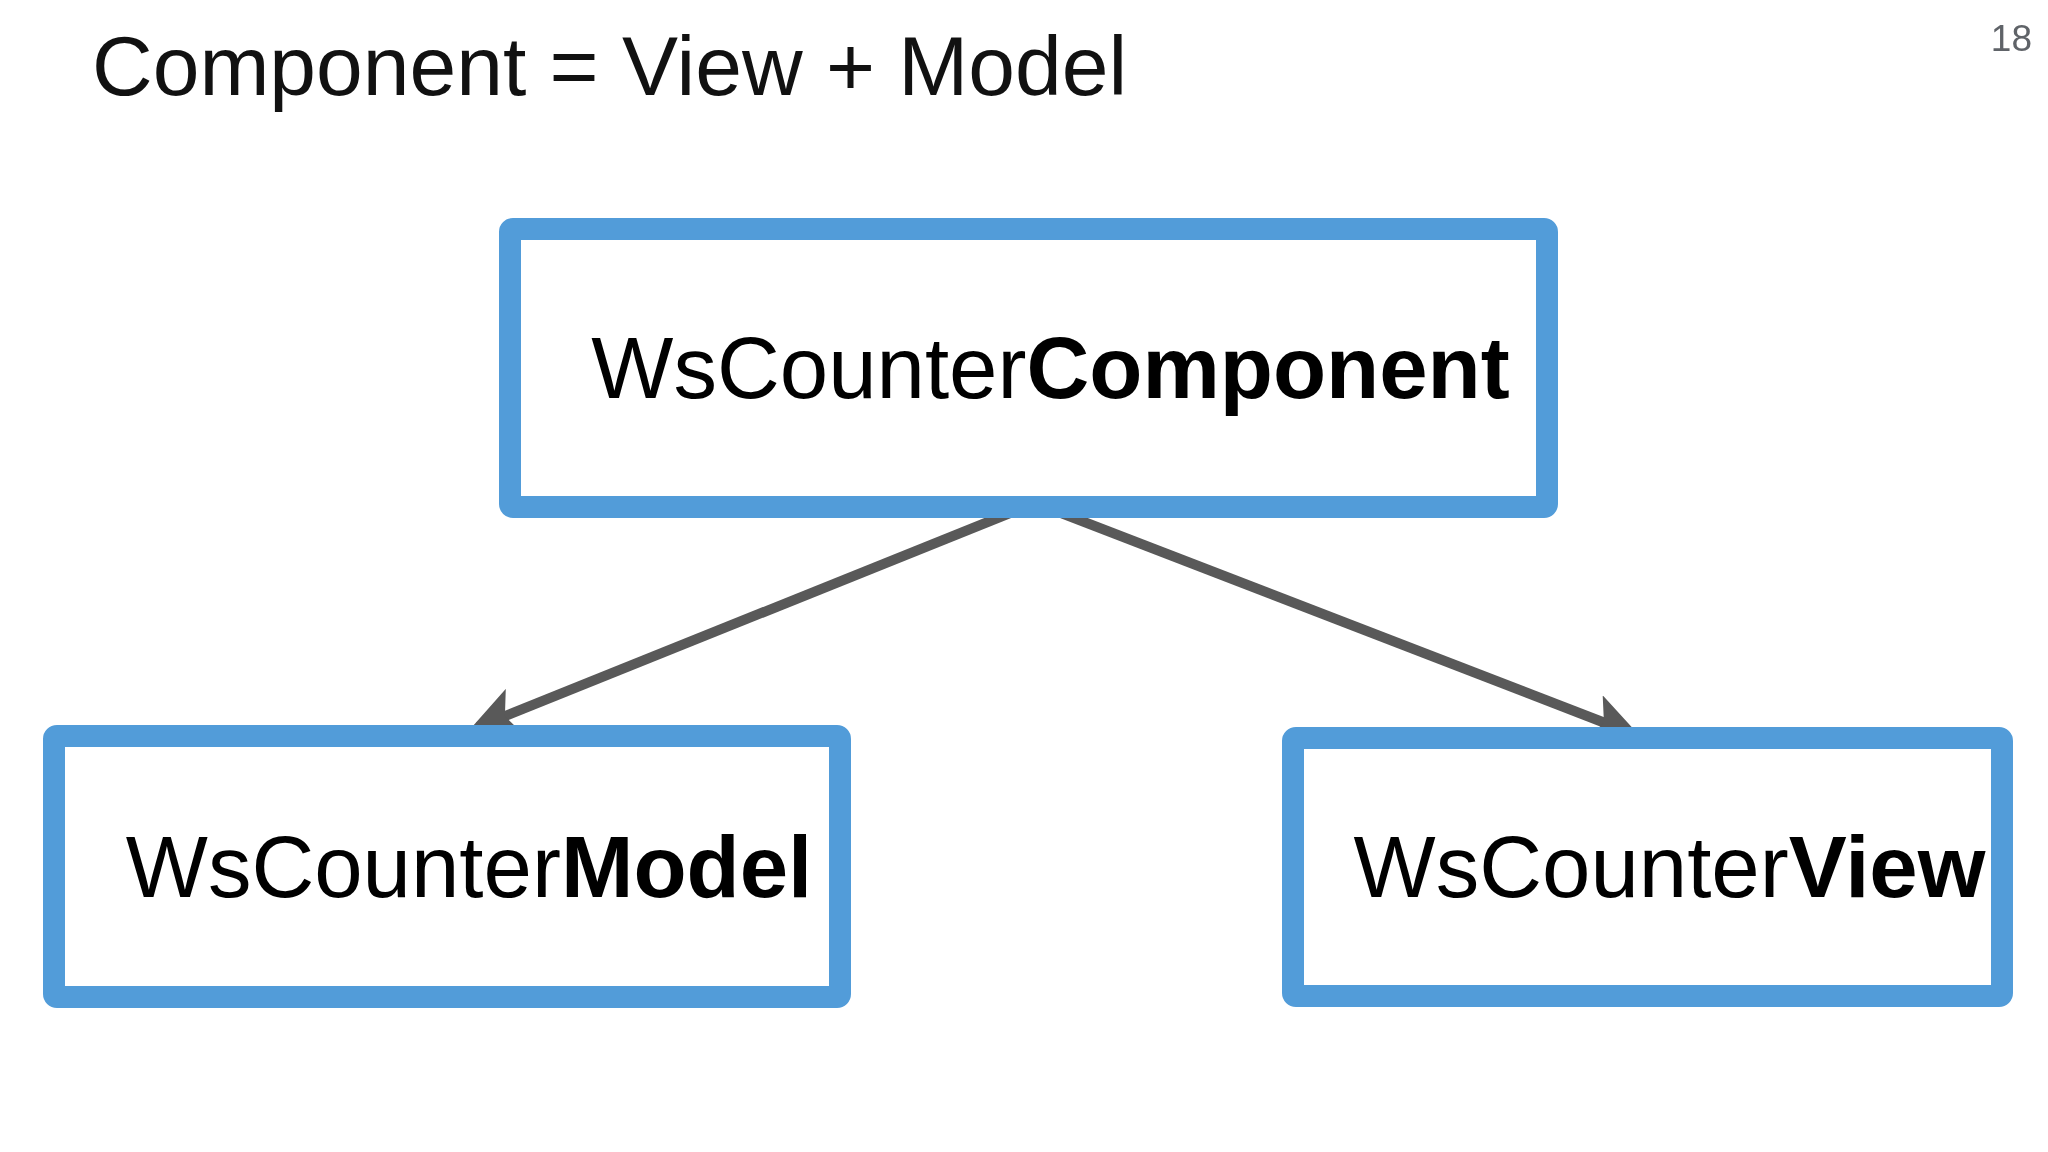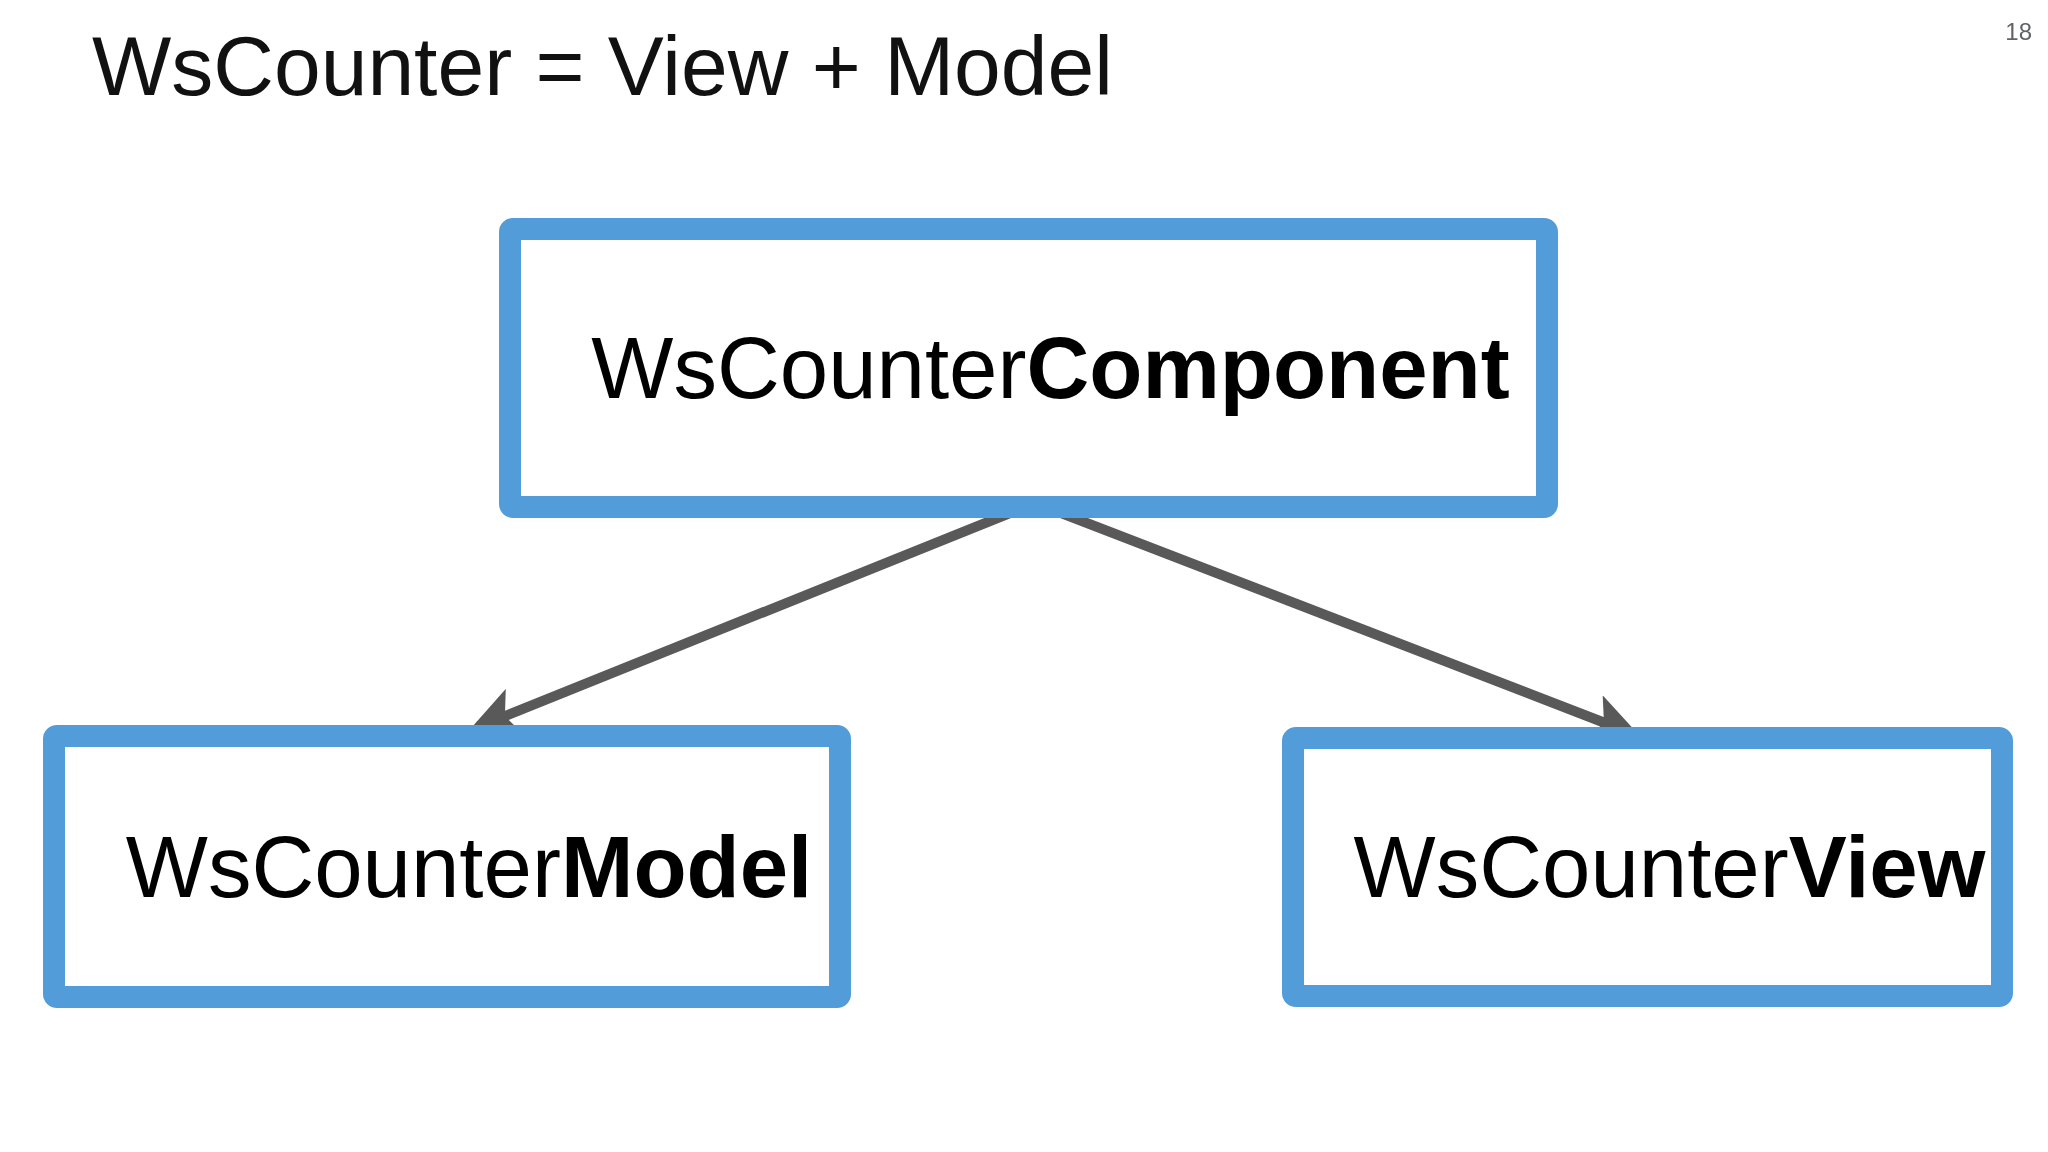--- a/index.html
+++ b/index.html
@@ -22,21 +22,21 @@
     font-size: 84px;
     line-height: 1.15;
     font-weight: 400;
     color: #111111;
     white-space: nowrap;
   }
   .page-number {
     position: absolute;
     top: 18px;
     right: 16px;
-    font-size: 24px;
+    font-size: 37px;
     color: #5f6368;
     font-weight: 400;
   }
   .node {
     position: absolute;
     box-sizing: border-box;
     background: #ffffff;
     border: 22px solid #529cd9;
     border-radius: 14px;
     display: flex;
@@ -75,21 +75,21 @@
     width: 2048px;
     height: 1152px;
     pointer-events: none;
   }
 </style>
 </head>
 <body>
 
 <div id="slide">
 
-  <div class="slide-title">WsCounter = View + Model</div>
+  <div class="slide-title">Component = View + Model</div>
 
   <div class="page-number">18</div>
 
   <svg id="arrow-layer" viewBox="0 0 2048 1152" xmlns="http://www.w3.org/2000/svg">
     <defs>
       <marker id="arrowhead" viewBox="0 0 10 10" refX="8" refY="5" markerWidth="5" markerHeight="5" orient="auto-start-reverse">
         <path d="M0,0 L10,5 L0,10 L2.2,5 z" fill="#595959"></path>
       </marker>
     </defs>
     <line x1="1035" y1="503" x2="478" y2="727" stroke="#595959" stroke-width="10" marker-end="url(#arrowhead)"></line>

